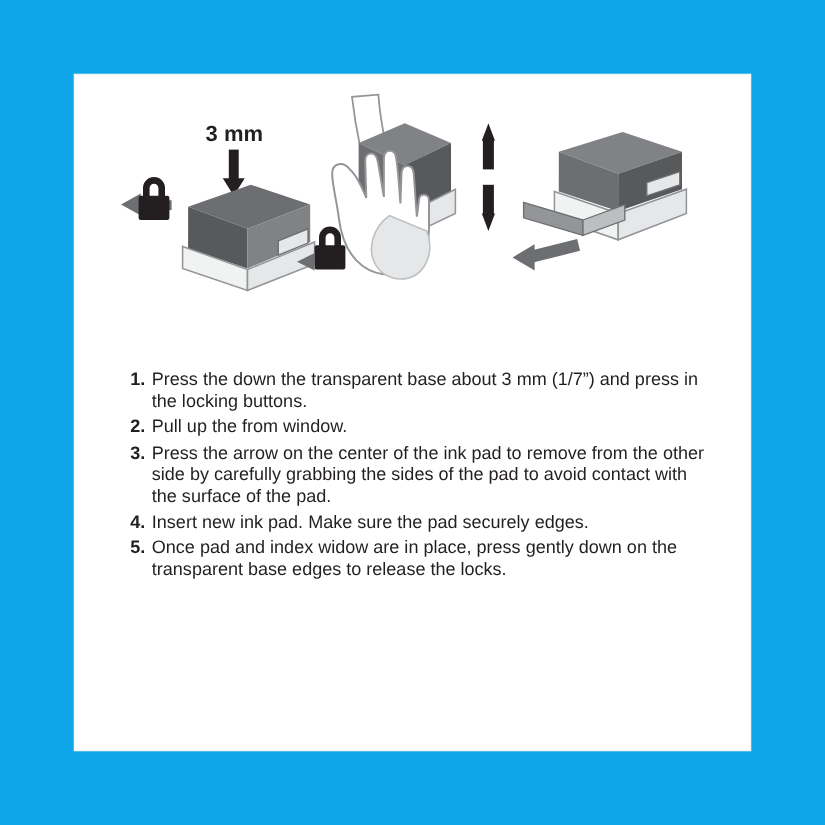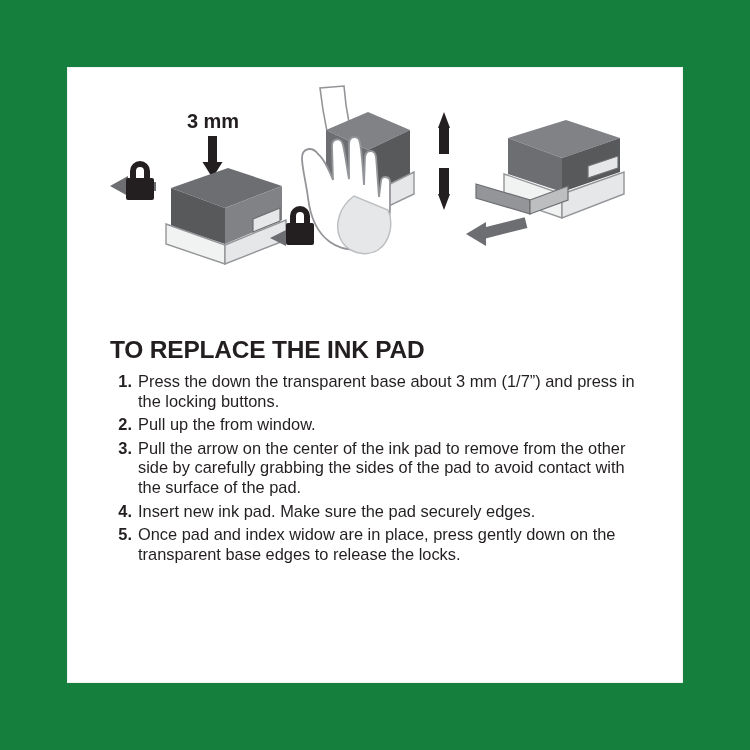--- a/index.html
+++ b/index.html
@@ -10,21 +10,21 @@
   body {
     width: 750px;
     height: 750px;
     font-family: "Liberation Sans", sans-serif;
     overflow: hidden;
   }
   #page {
     position: relative;
     width: 750px;
     height: 750px;
-    background: #15803d;
+    background: #0ea5e9;
   }
   
   #card {
     position: absolute;
     left: 68px;
     top: 68px;
     width: 614px;
     height: 614px;
     background: #ffffff;
     box-shadow: 0 0 0 1px #f2f2f2;
@@ -186,34 +186,33 @@
           <g fill="#6d6e71">
             <polygon points="398,166 418,154 418,178"></polygon>
             <rect x="414" y="160" width="44" height="11" transform="rotate(-14 414 160)"></rect>
           </g>
         </g>
 
       </svg>
     </div>
 
     <div id="text-block">
-      <h1 id="heading">TO REPLACE THE INK PAD</h1>
 
       <ol class="steps">
         <li>
           <span class="num">1.</span>
           <span class="body">Press the down the transparent base about 3 mm (1/7”) and press in the locking buttons.</span>
         </li>
         <li>
           <span class="num">2.</span>
           <span class="body">Pull up the from window.</span>
         </li>
         <li>
           <span class="num">3.</span>
-          <span class="body">Pull the arrow on the center of the ink pad to remove from the other side by carefully grabbing the sides of the pad to avoid contact with the surface of the pad.</span>
+          <span class="body">Press the arrow on the center of the ink pad to remove from the other side by carefully grabbing the sides of the pad to avoid contact with the surface of the pad.</span>
         </li>
         <li>
           <span class="num">4.</span>
           <span class="body">Insert new ink pad.  Make sure the pad securely edges.</span>
         </li>
         <li>
           <span class="num">5.</span>
           <span class="body">Once pad and index widow are in place, press gently down on the transparent base edges to release the locks.</span>
         </li>
       </ol>

